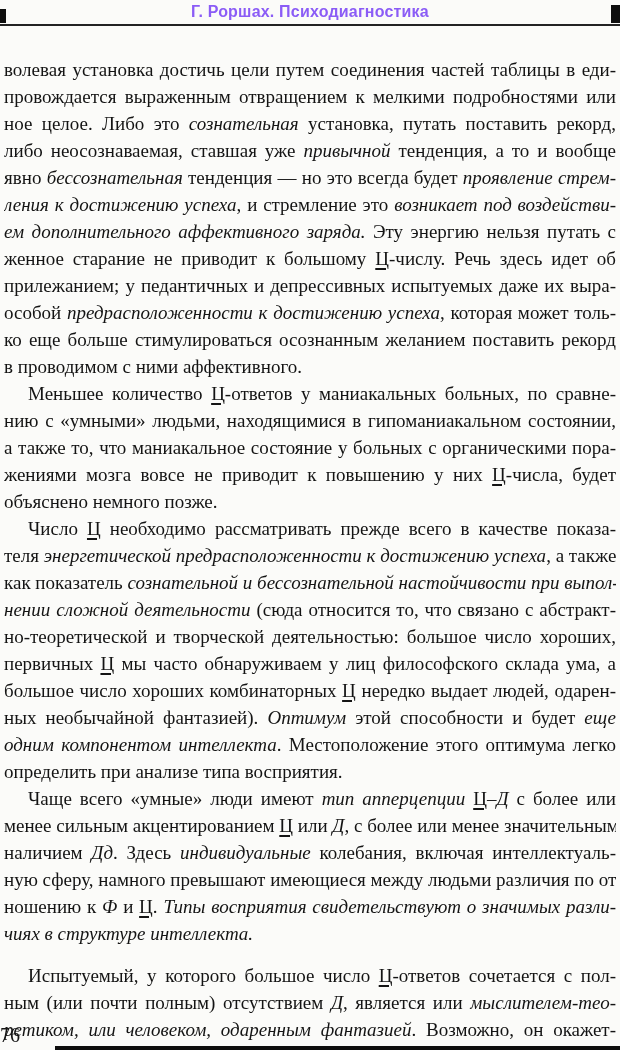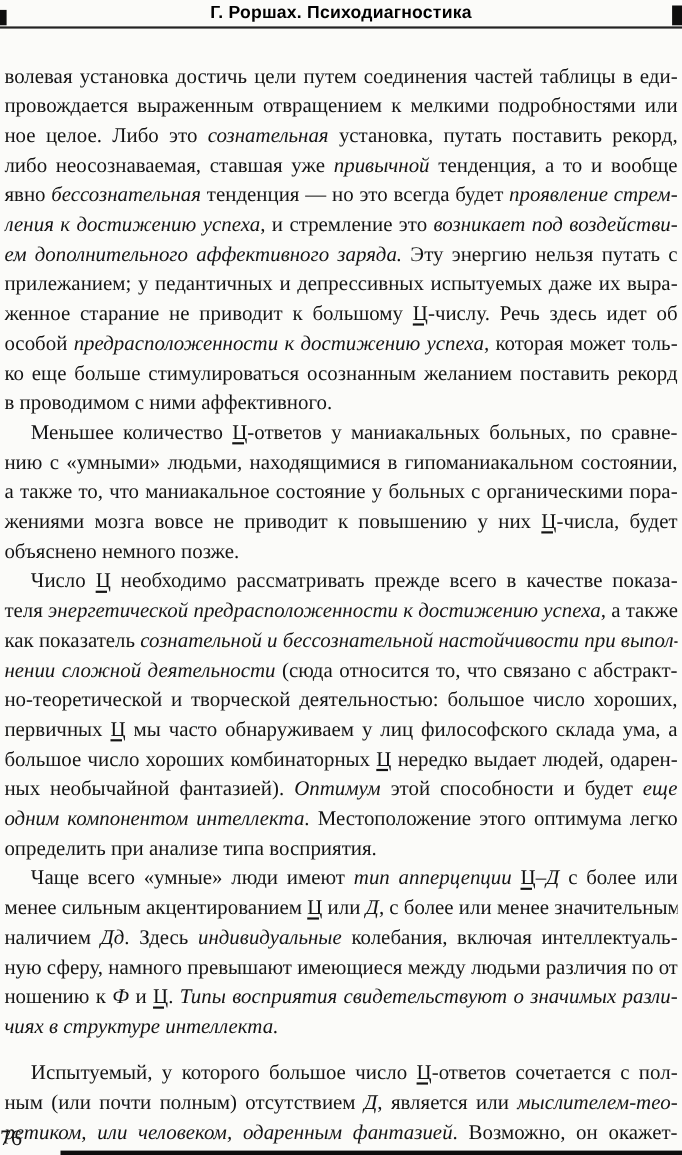--- a/index.html
+++ b/index.html
@@ -11,21 +11,21 @@
     font-family:"Liberation Serif", serif;
     color:#141414;
     overflow:hidden;
   }
   .running-header {
     position:absolute; top:3px; left:0; right:0;
     text-align:center;
     font-family:"Liberation Sans", sans-serif;
     font-size:16px; font-weight:600;
     letter-spacing:0.2px;
-    color:#000000;
+    color:#8b5cf6;
   }
   .header-rule {
     position:absolute; top:24px; left:0;
     width:620px; height:2px;
     background:#232323;
   }
   .scan-mark { position:absolute; background:#0e0e0e; }
   .mark-tl { left:0; top:9px; width:6px; height:14px; }
   .mark-tr { right:0; top:5px; width:9px; height:18px; }
   .mark-bottom { left:55px; right:0; bottom:0; height:4px; }
@@ -70,22 +70,22 @@
 
   <div class="text-body">
       <div>
         <div class="line"><span>волевая установка достичь цели путем соединения частей таблицы в еди-</span></div>
         <div class="line"><span>провождается выраженным отвращением к мелкими подробностями или</span></div>
         <div class="line"><span>ное целое. Либо это </span><span class="i">сознательная</span><span> установка, путать поставить рекорд,</span></div>
         <div class="line"><span>либо неосознаваемая, ставшая уже </span><span class="i">привычной</span><span> тенденция, а то и вообще</span></div>
         <div class="line"><span>явно </span><span class="i">бессознательная</span><span> тенденция — но это всегда будет </span><span class="i">проявление стрем-</span></div>
         <div class="line"><span class="i">ления к достижению успеха</span><span>, и стремление это </span><span class="i">возникает под воздействи-</span></div>
         <div class="line"><span class="i">ем дополнительного аффективного заряда.</span><span> Эту энергию нельзя путать с</span></div>
+        <div class="line"><span>женное старание не приводит к большому </span><span class="w">Ц</span><span>-числу. Речь здесь идет об</span></div>
         <div class="line"><span>прилежанием; у педантичных и депрессивных испытуемых даже их выра-</span></div>
-        <div class="line"><span>женное старание не приводит к большому </span><span class="w">Ц</span><span>-числу. Речь здесь идет об</span></div>
         <div class="line"><span>особой </span><span class="i">предрасположенности к достижению успеха</span><span>, которая может толь-</span></div>
         <div class="line"><span>ко еще больше стимулироваться осознанным желанием поставить рекорд</span></div>
         <div class="line last"><span>в проводимом с ними аффективного.</span></div>
       </div>
       <div>
         <div class="line" style="text-indent: 24px;"><span>Меньшее количество </span><span class="w">Ц</span><span>-ответов у маниакальных больных, по сравне-</span></div>
         <div class="line"><span>нию с «умными» людьми, находящимися в гипоманиакальном состоянии,</span></div>
         <div class="line"><span>а также то, что маниакальное состояние у больных с органическими пора-</span></div>
         <div class="line"><span>жениями мозга вовсе не приводит к повышению у них </span><span class="w">Ц</span><span>-числа, будет</span></div>
         <div class="line last"><span>объяснено немного позже.</span></div>

